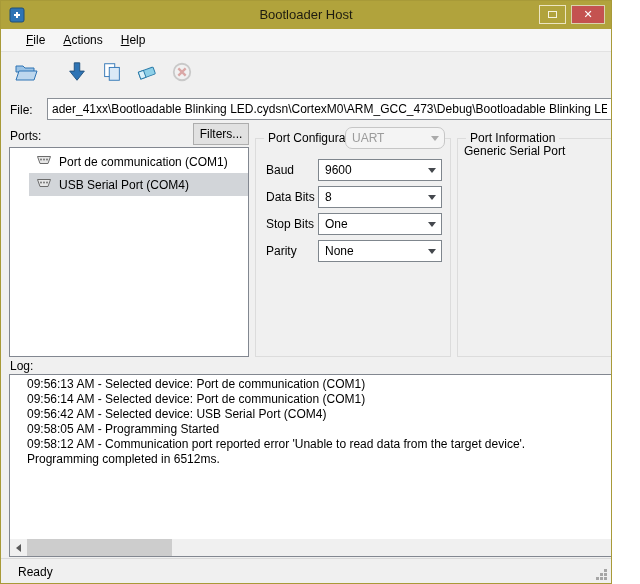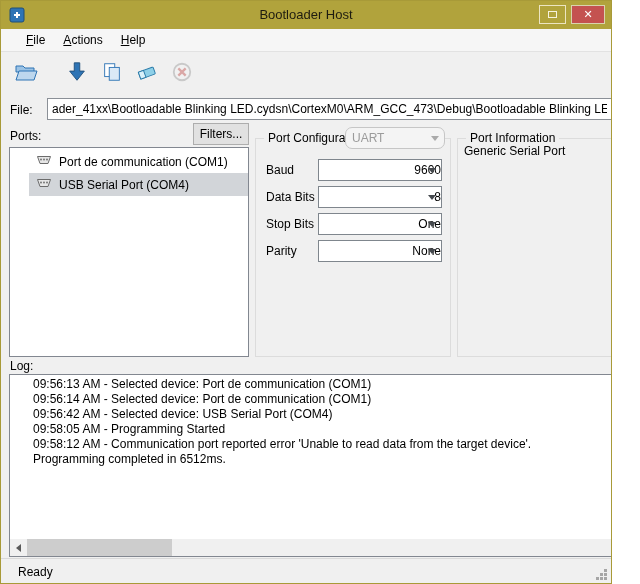--- a/index.html
+++ b/index.html
@@ -51,27 +51,27 @@
   
   .combo { background: #fff; border: 1px solid #7f868d; height: 22px; display: flex; align-items: center; padding-left: 6px; position: relative; cursor: default; }
   .combo .chev { position: absolute; right: 1px; top: 1px; bottom: 1px; width: 17px; display: flex; align-items: center; justify-content: center; }
   .combo .chev::after { content: ""; border-left: 4px solid transparent; border-right: 4px solid transparent; border-top: 5px solid #44484d; }
   .combo.disabled { background: #f4f4f4; color: #9b9b9b; border-color: #c6c6c6; }
   .combo.disabled .chev::after { border-top-color: #aaa; }
   .uart-combo { position: absolute; right: 5px; top: -12px; width: 100px; border-radius: 7px; }
 
   .crow { position: absolute; left: 10px; right: 8px; height: 22px; display: flex; align-items: center; }
   .crow .clabel { width: 52px; flex: none; }
-  .crow .combo { flex: 1; justify-content: flex-end; }
+  .crow .combo { flex: 1; }
   .crow0 { top: 20px; } .crow1 { top: 47px; } .crow2 { top: 74px; } .crow3 { top: 101px; }
 
   
   .log-label { position: absolute; left: 9px; top: 358px; }
   .log-box { position: absolute; left: 8px; top: 373px; width: 624px; height: 183px; background: #fff; border: 1px solid #828790; }
-  .log-lines { padding: 2px 23px; line-height: 15px; }
+  .log-lines { padding: 2px 17px; line-height: 15px; }
   .log-hscroll { position: absolute; left: 0; right: 0; bottom: 0; height: 17px; background: #f0f0f0; display: flex; }
   .hs-btn { width: 17px; height: 17px; flex: none; display: flex; align-items: center; justify-content: center; }
   .hs-btn.left::after { content: ""; border-top: 4px solid transparent; border-bottom: 4px solid transparent; border-right: 5px solid #5a5a5a; }
   .hs-btn.right::after { content: ""; border-top: 4px solid transparent; border-bottom: 4px solid transparent; border-left: 5px solid #5a5a5a; }
   .hs-thumb { width: 145px; height: 17px; background: #cdcdcd; flex: none; }
 
   
   .statusbar { position: absolute; left: 0; top: 557px; width: 100%; height: 26px; background: #f0f0f0; border-top: 1px solid #d9d9d9; }
   .status-text { position: absolute; left: 17px; top: 6px; }
   .grip { position: absolute; right: 2px; bottom: 2px; width: 16px; height: 16px; }

